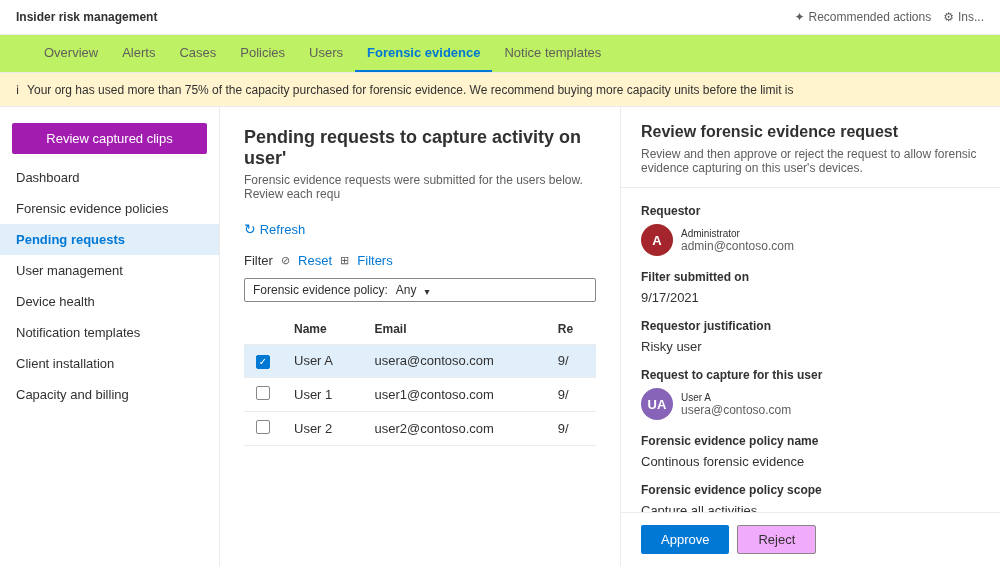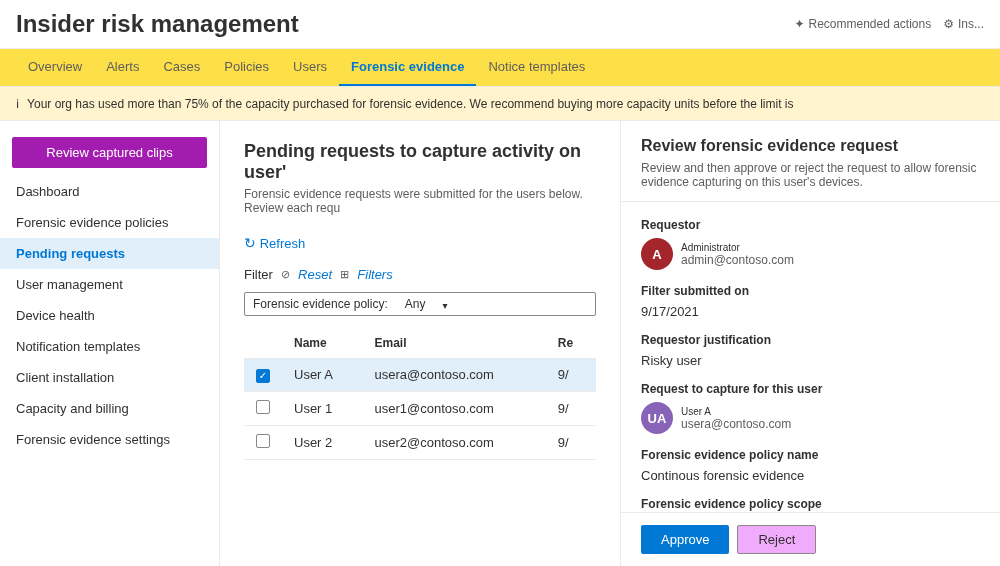--- a/index.html
+++ b/index.html
@@ -1,25 +1,25 @@
 <!DOCTYPE html>
 <html><head>
   <meta charset="utf-8">
   <style>
     * { box-sizing: border-box; margin: 0; padding: 0; }
     body { font-family: 'Segoe UI', Arial, sans-serif; font-size: 13px; color: #323130; background: #fff; width: 1000px; height: 566px; overflow: hidden; display: flex; flex-direction: column; }
 
     
     .header { display: flex; align-items: center; padding: 10px 16px; border-bottom: 1px solid #edebe9; background: #fff; }
-    .header-title { font-size: 24px; font-weight: 600; color: #323130; flex: 1; }
+    .header-title { font-size: 12px; font-weight: 600; color: #323130; flex: 1; }
     .header-actions { display: flex; align-items: center; gap: 12px; color: #605e5c; font-size: 12px; }
     .header-action-item { display: flex; align-items: center; gap: 4px; cursor: pointer; }
 
     
-    .nav-tabs { display: flex; align-items: center; padding: 0 16px; border-bottom: 1px solid #edebe9; background: #fde047; }
+    .nav-tabs { display: flex; align-items: center; padding: 0 32px; border-bottom: 1px solid #edebe9; background: #bef264; }
     .nav-tab { padding: 10px 12px; font-size: 13px; color: #605e5c; cursor: pointer; border-bottom: 2px solid transparent; white-space: nowrap; }
     .nav-tab.active { color: #0078d4; border-bottom: 2px solid #0078d4; font-weight: 600; }
 
     
     .warning-banner { display: flex; align-items: center; gap: 8px; padding: 8px 16px; background: #fff4ce; border-bottom: 1px solid #edebe9; font-size: 12px; color: #323130; }
 
     
     .main-layout { display: flex; flex: 1; overflow: hidden; }
 
     
@@ -33,24 +33,24 @@
 
     
     .main-content { flex: 1; padding: 20px 24px; overflow-y: auto; }
     .page-title { font-size: 18px; font-weight: 600; color: #323130; margin-bottom: 4px; }
     .page-desc { font-size: 12px; color: #605e5c; margin-bottom: 16px; }
 
     
     .toolbar { display: flex; align-items: center; gap: 16px; margin-bottom: 12px; }
     .toolbar-btn { display: flex; align-items: center; gap: 4px; color: #0078d4; cursor: pointer; font-size: 13px; background: none; border: none; padding: 4px 0; }
     .filter-area { display: flex; align-items: center; gap: 8px; }
-    .filter-link { color: #0078d4; cursor: pointer; font-size: 13px; font-style: italic; }
-
-    
-    .dropdown { display: flex; align-items: flex-end; gap: 13px; border: 1px solid #8a8886; border-radius: 2px; padding: 4px 8px; font-size: 12px; cursor: pointer; background: #fff; }
+    .filter-link { color: #0078d4; cursor: pointer; font-size: 13px; }
+
+    
+    .dropdown { display: flex; align-items: flex-end; gap: 4px; border: 1px solid #8a8886; border-radius: 2px; padding: 4px 8px; font-size: 12px; cursor: pointer; background: #fff; }
 
     
     .table { width: 100%; border-collapse: collapse; margin-top: 8px; }
     .table th { text-align: left; padding: 8px 12px; font-weight: 600; font-size: 12px; color: #323130; border-bottom: 1px solid #edebe9; }
     .table td { padding: 8px 12px; font-size: 13px; color: #323130; border-bottom: 1px solid #edebe9; }
     .table tr.selected td { background: #e1effa; }
 
     
     .checkbox { width: 14px; height: 14px; border: 1px solid #8a8886; border-radius: 2px; display: inline-flex; align-items: center; justify-content: center; cursor: pointer; background: #fff; }
     .checkbox.checked { background: #0078d4; border-color: #0078d4; color: #fff; font-size: 10px; }
@@ -117,21 +117,20 @@
   <div class="sidebar">
     <button class="sidebar-btn">Review captured clips</button>
     <div class="sidebar-item">Dashboard</div>
     <div class="sidebar-item">Forensic evidence policies</div>
     <div class="sidebar-item active">Pending requests</div>
     <div class="sidebar-item">User management</div>
     <div class="sidebar-item">Device health</div>
     <div class="sidebar-item">Notification templates</div>
     <div class="sidebar-item">Client installation</div>
     <div class="sidebar-item">Capacity and billing</div>
-    <div class="sidebar-item">Forensic evidence settings</div>
   </div>
 
   <div class="content-area">
     <div class="main-content">
       <div class="page-title">Pending requests to capture activity on user'</div>
       <div class="page-desc">Forensic evidence requests were submitted for the users below. Review each requ</div>
 
       <div class="toolbar">
         <button class="toolbar-btn">
           <span style="font-size:14px;">↻</span>

